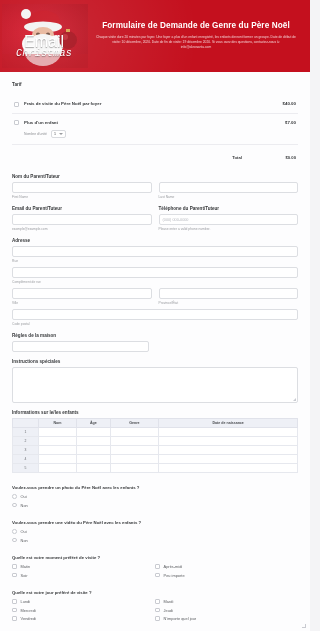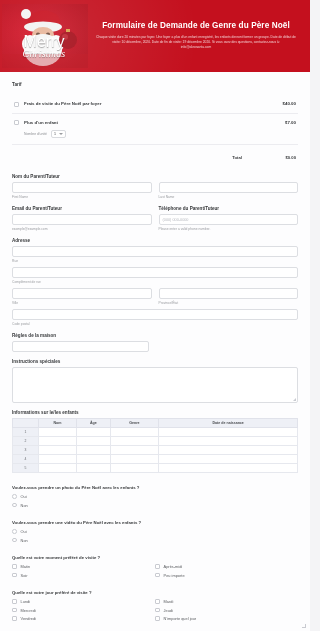--- a/index.html
+++ b/index.html
@@ -28,21 +28,21 @@
     position: absolute; left: 2px; top: 4px;
     width: 86px; height: 64px;
   }
   .logo-text {
     position: absolute; left: 8px; top: 34px;
     width: 72px; text-align: center;
     color: #ffffff; line-height: 1.0;
     text-shadow: 0 1px 1px rgba(0,0,0,.35);
     z-index: 3;
   }
-  .logo-christmas { font-family: Liberation Serif, serif; font-style: italic; font-size: 10px; letter-spacing: .2px; display:block; margin-top:-1px;}
+  .logo-christmas { font-family: Liberation Mono, monospace; font-style: italic; font-size: 10px; letter-spacing: .2px; display:block; margin-top:-1px;}
 
   .header-copy {
     position: absolute; left: 88px; right: 6px; top: 21px;
     text-align: center; z-index: 2;
   }
   .header-title {
     color: #fff; font-size: 8.2px; font-weight: bold; letter-spacing: .1px;
     line-height: 1.2;
   }
   .header-sub {
@@ -167,21 +167,21 @@
 
       <circle cx="66" cy="36" r="9" fill="#a50d19"></circle>
       <circle cx="63" cy="33" r="3" fill="#c9303c" opacity=".7"></circle>
       <rect x="64" y="25" width="4" height="3" fill="#d9a24a"></rect>
 
       <rect width="86" height="64" fill="none"></rect>
       <rect x="0" y="50" width="86" height="14" fill="#c4101e" opacity=".35"></rect>
     </svg>
 
     <div class="logo-text">
-      <span>Merry</span>
+      <span>Email</span>
       <span class="logo-christmas">Christmas</span>
     </div>
 
     <div class="header-copy">
       <div class="header-title">Formulaire de Demande de Genre du Père Noël</div>
       <div class="header-sub">Chaque visite dure 20 minutes par foyer. Une foyer a plus d'un enfant enregistré, les enfants devront former un groupe. Date de début de visite: 10 décembre, 2020. Date de fin de visite: 19 décembre 2020. Si vous avez des questions, contactez-nous à:</div>
       <div class="header-email">info@akrosanta.com</div>
     </div>
   </div>
 

